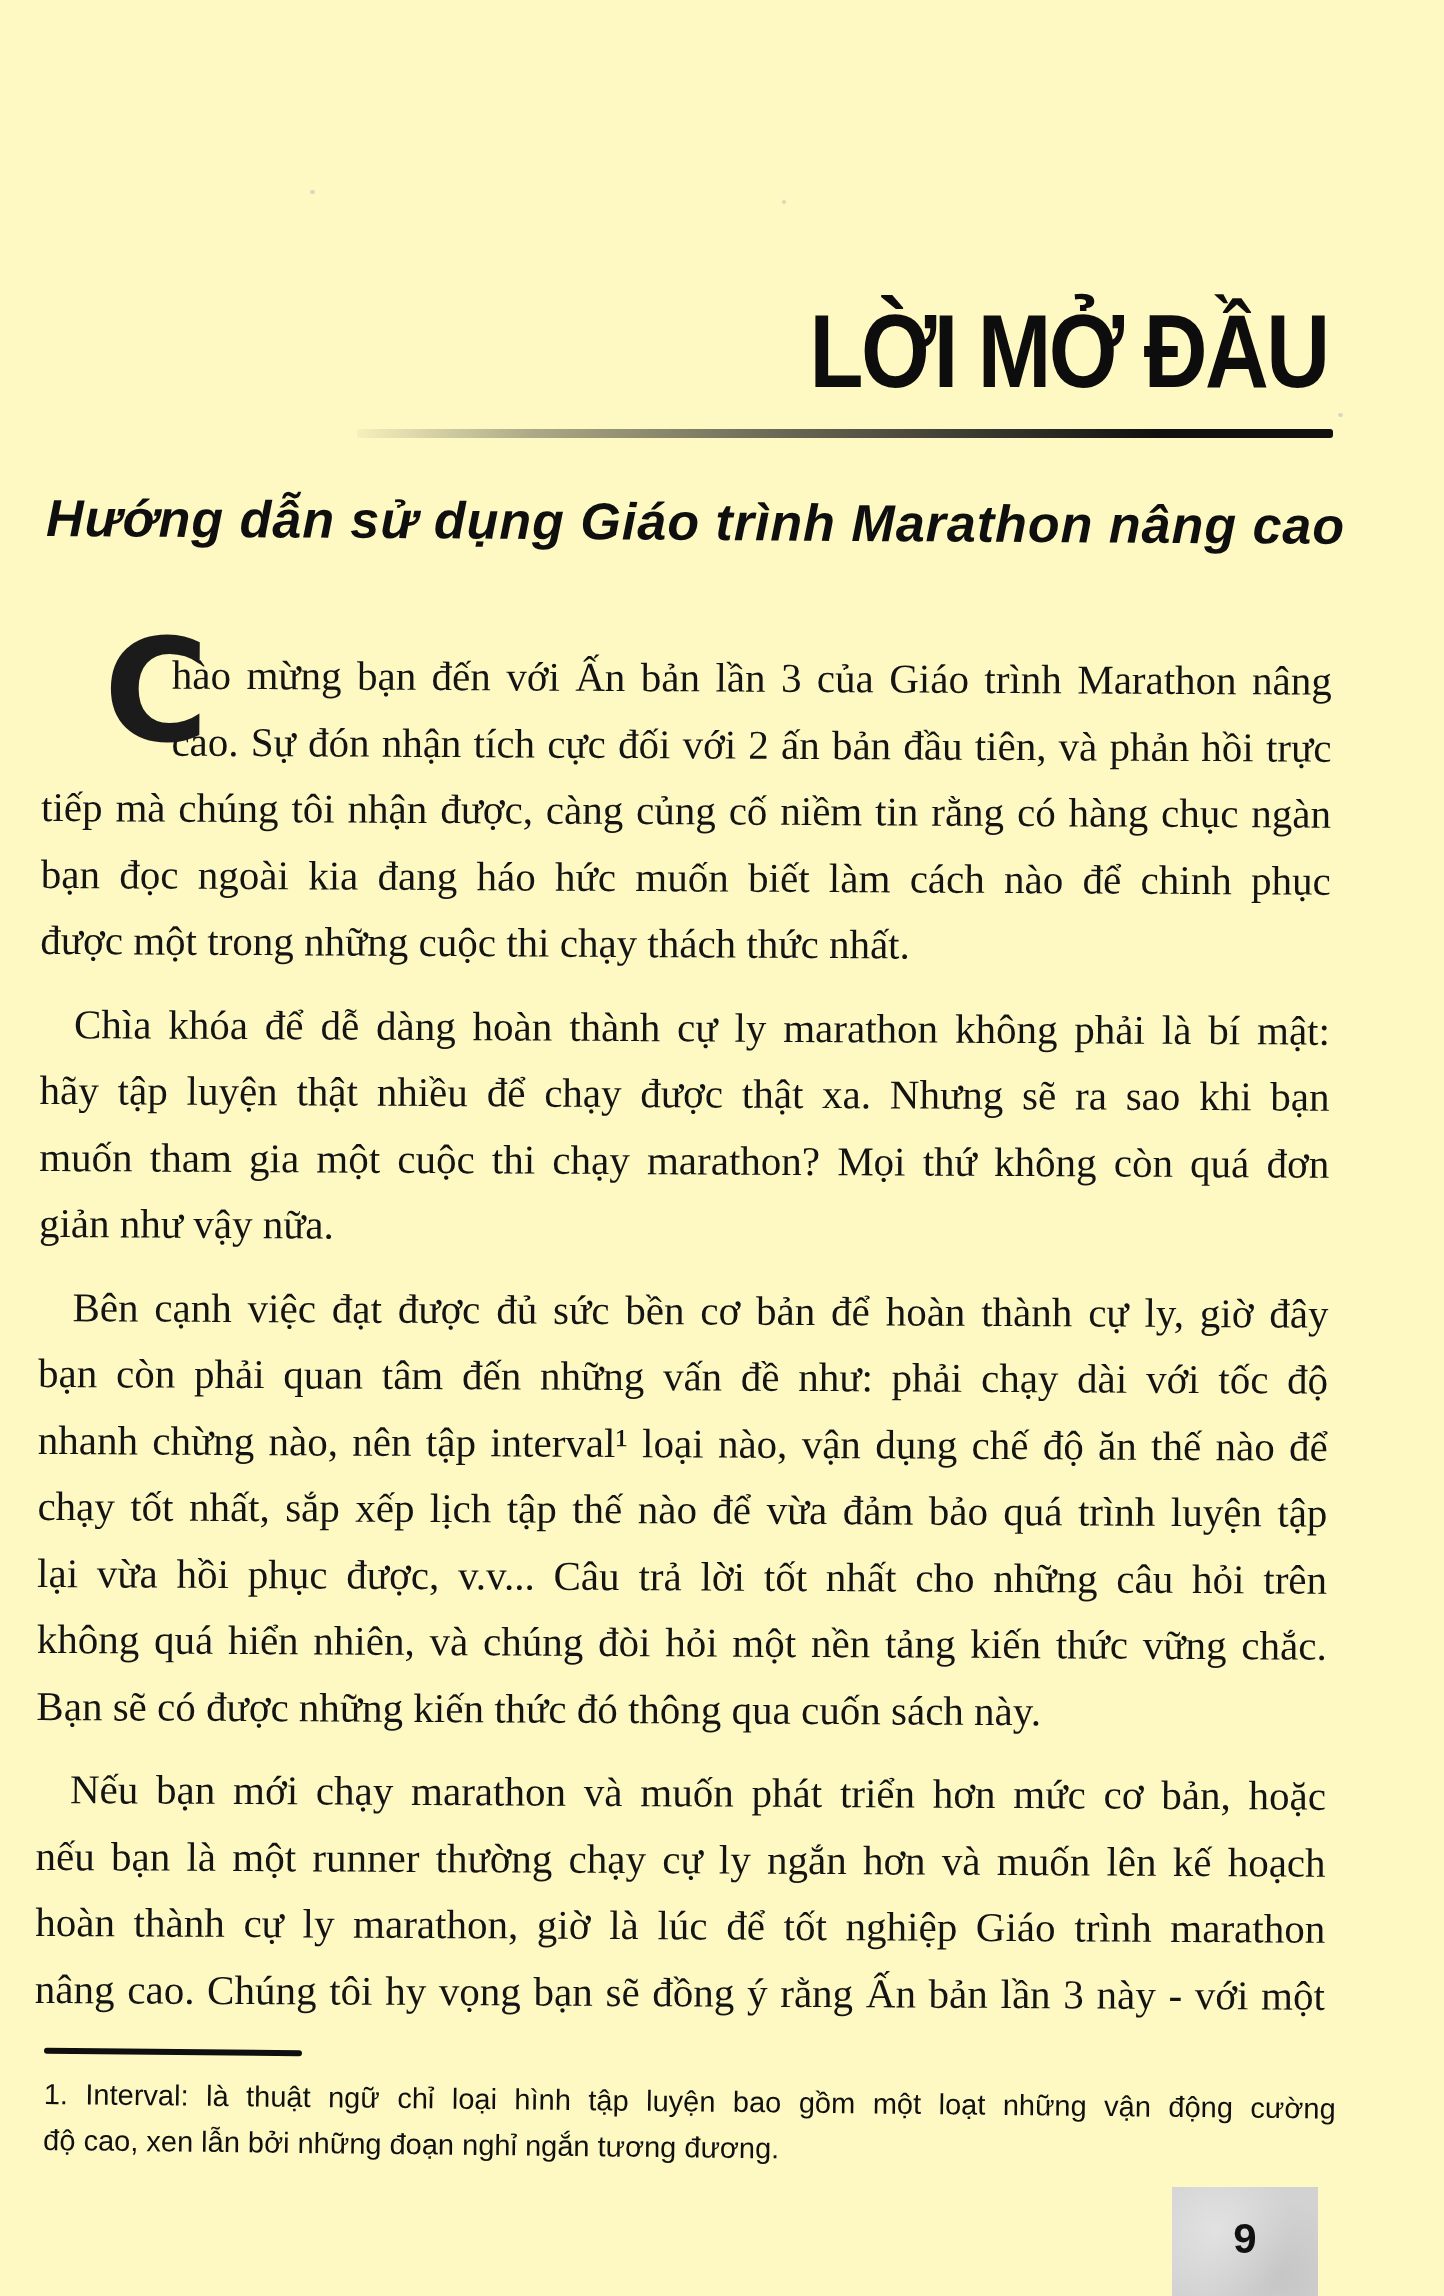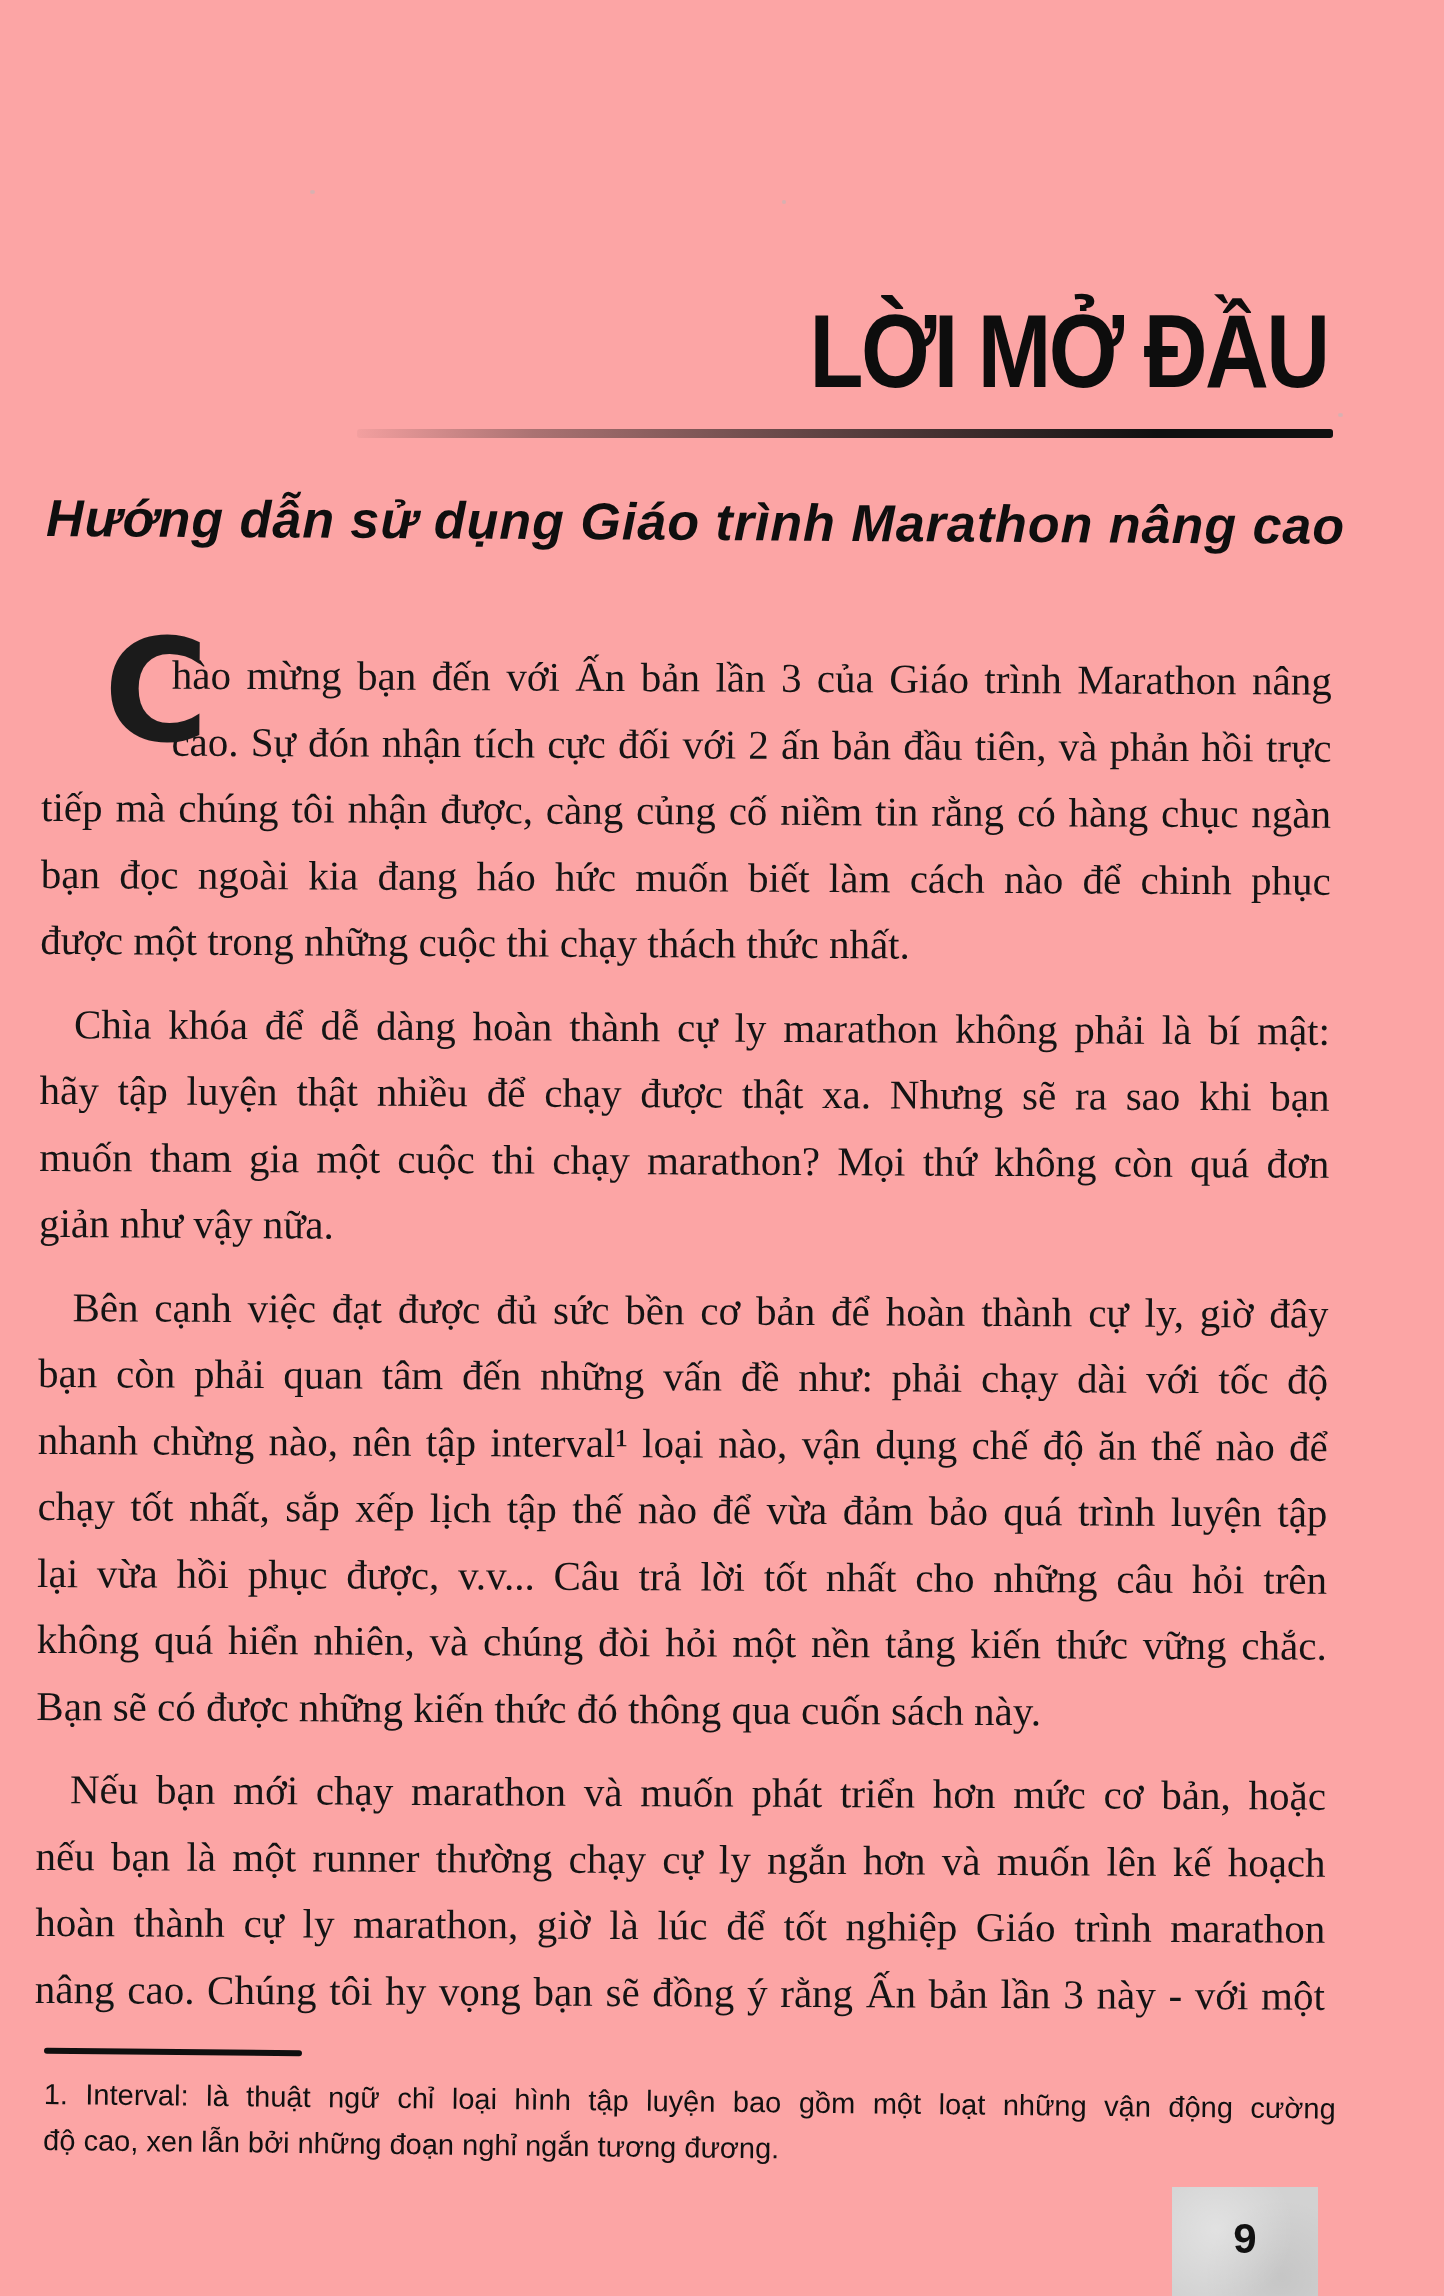--- a/index.html
+++ b/index.html
@@ -1,20 +1,20 @@
 <!DOCTYPE html>
 <html><head>
 <meta charset="utf-8">
 <style>
   html, body { margin: 0; padding: 0; background: #ffffff; }
   .page {
     position: relative;
     width: 1444px;
     height: 2296px;
-    background: #fca5a5;
+    background: #fef9c3;
     overflow: hidden;
     color: #141414;
     font-family: "Liberation Serif", serif;
   }
 
   
   .title {
     position: absolute;
     top: 294px;
     right: 116px;

